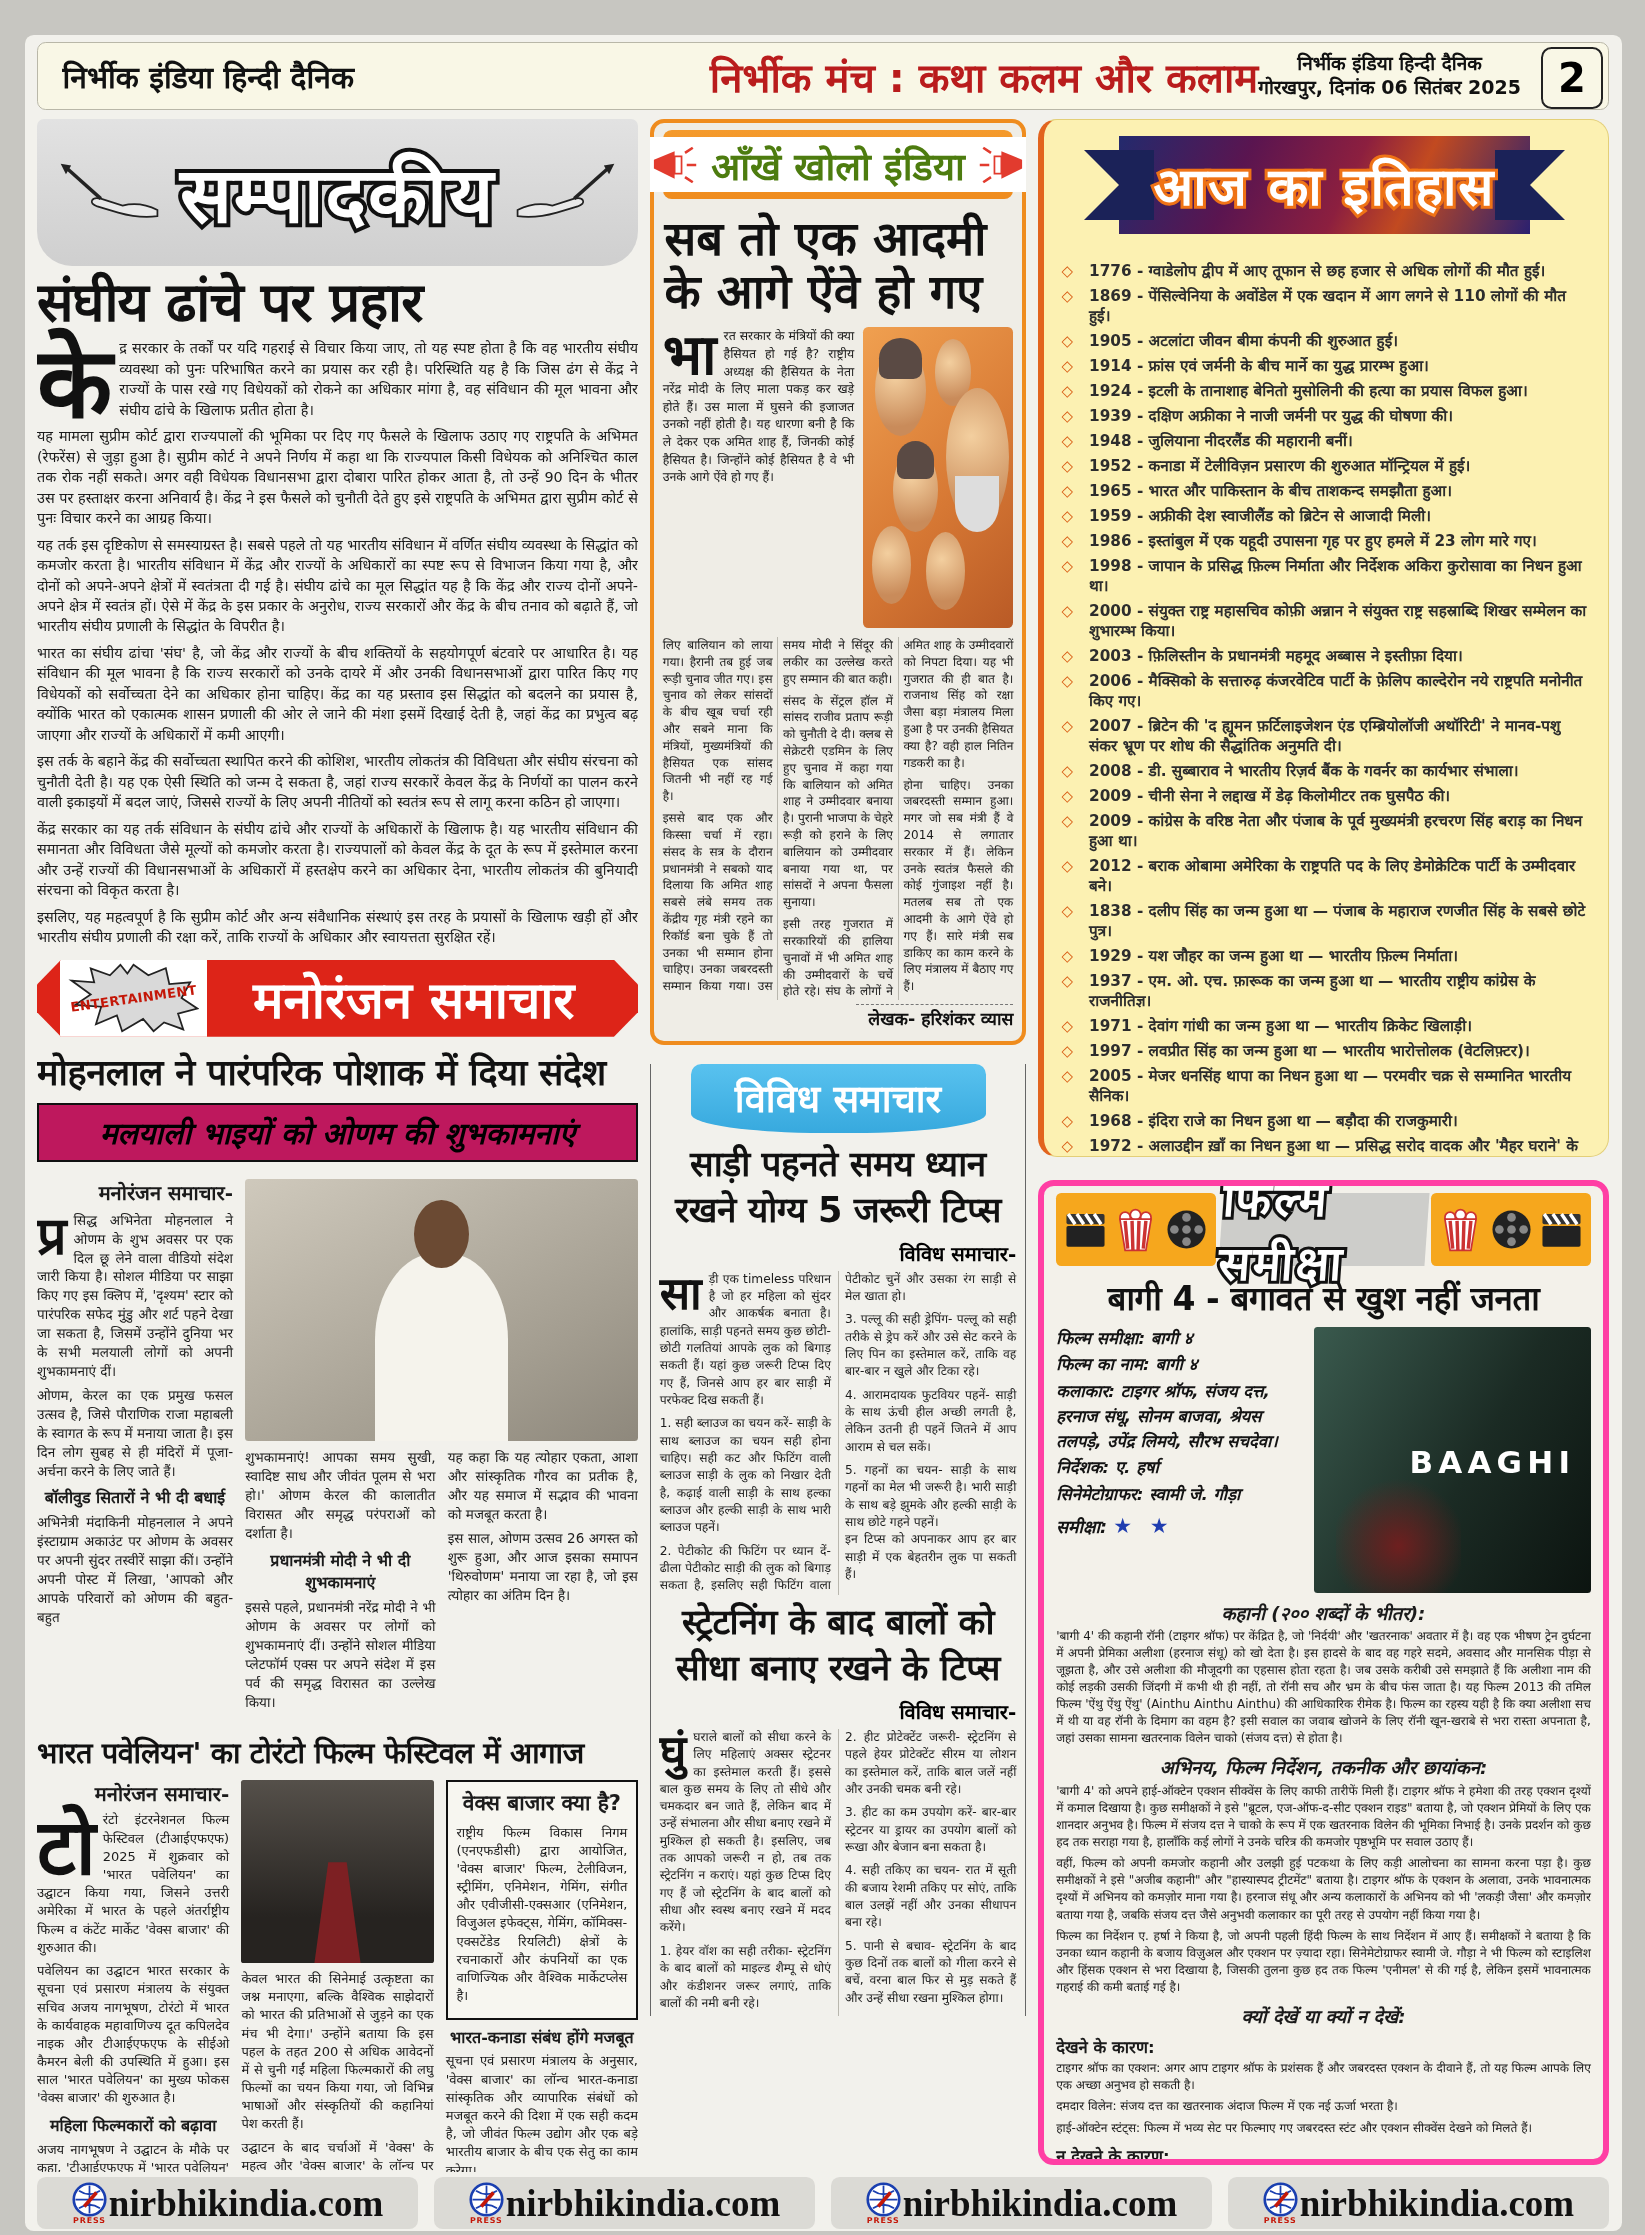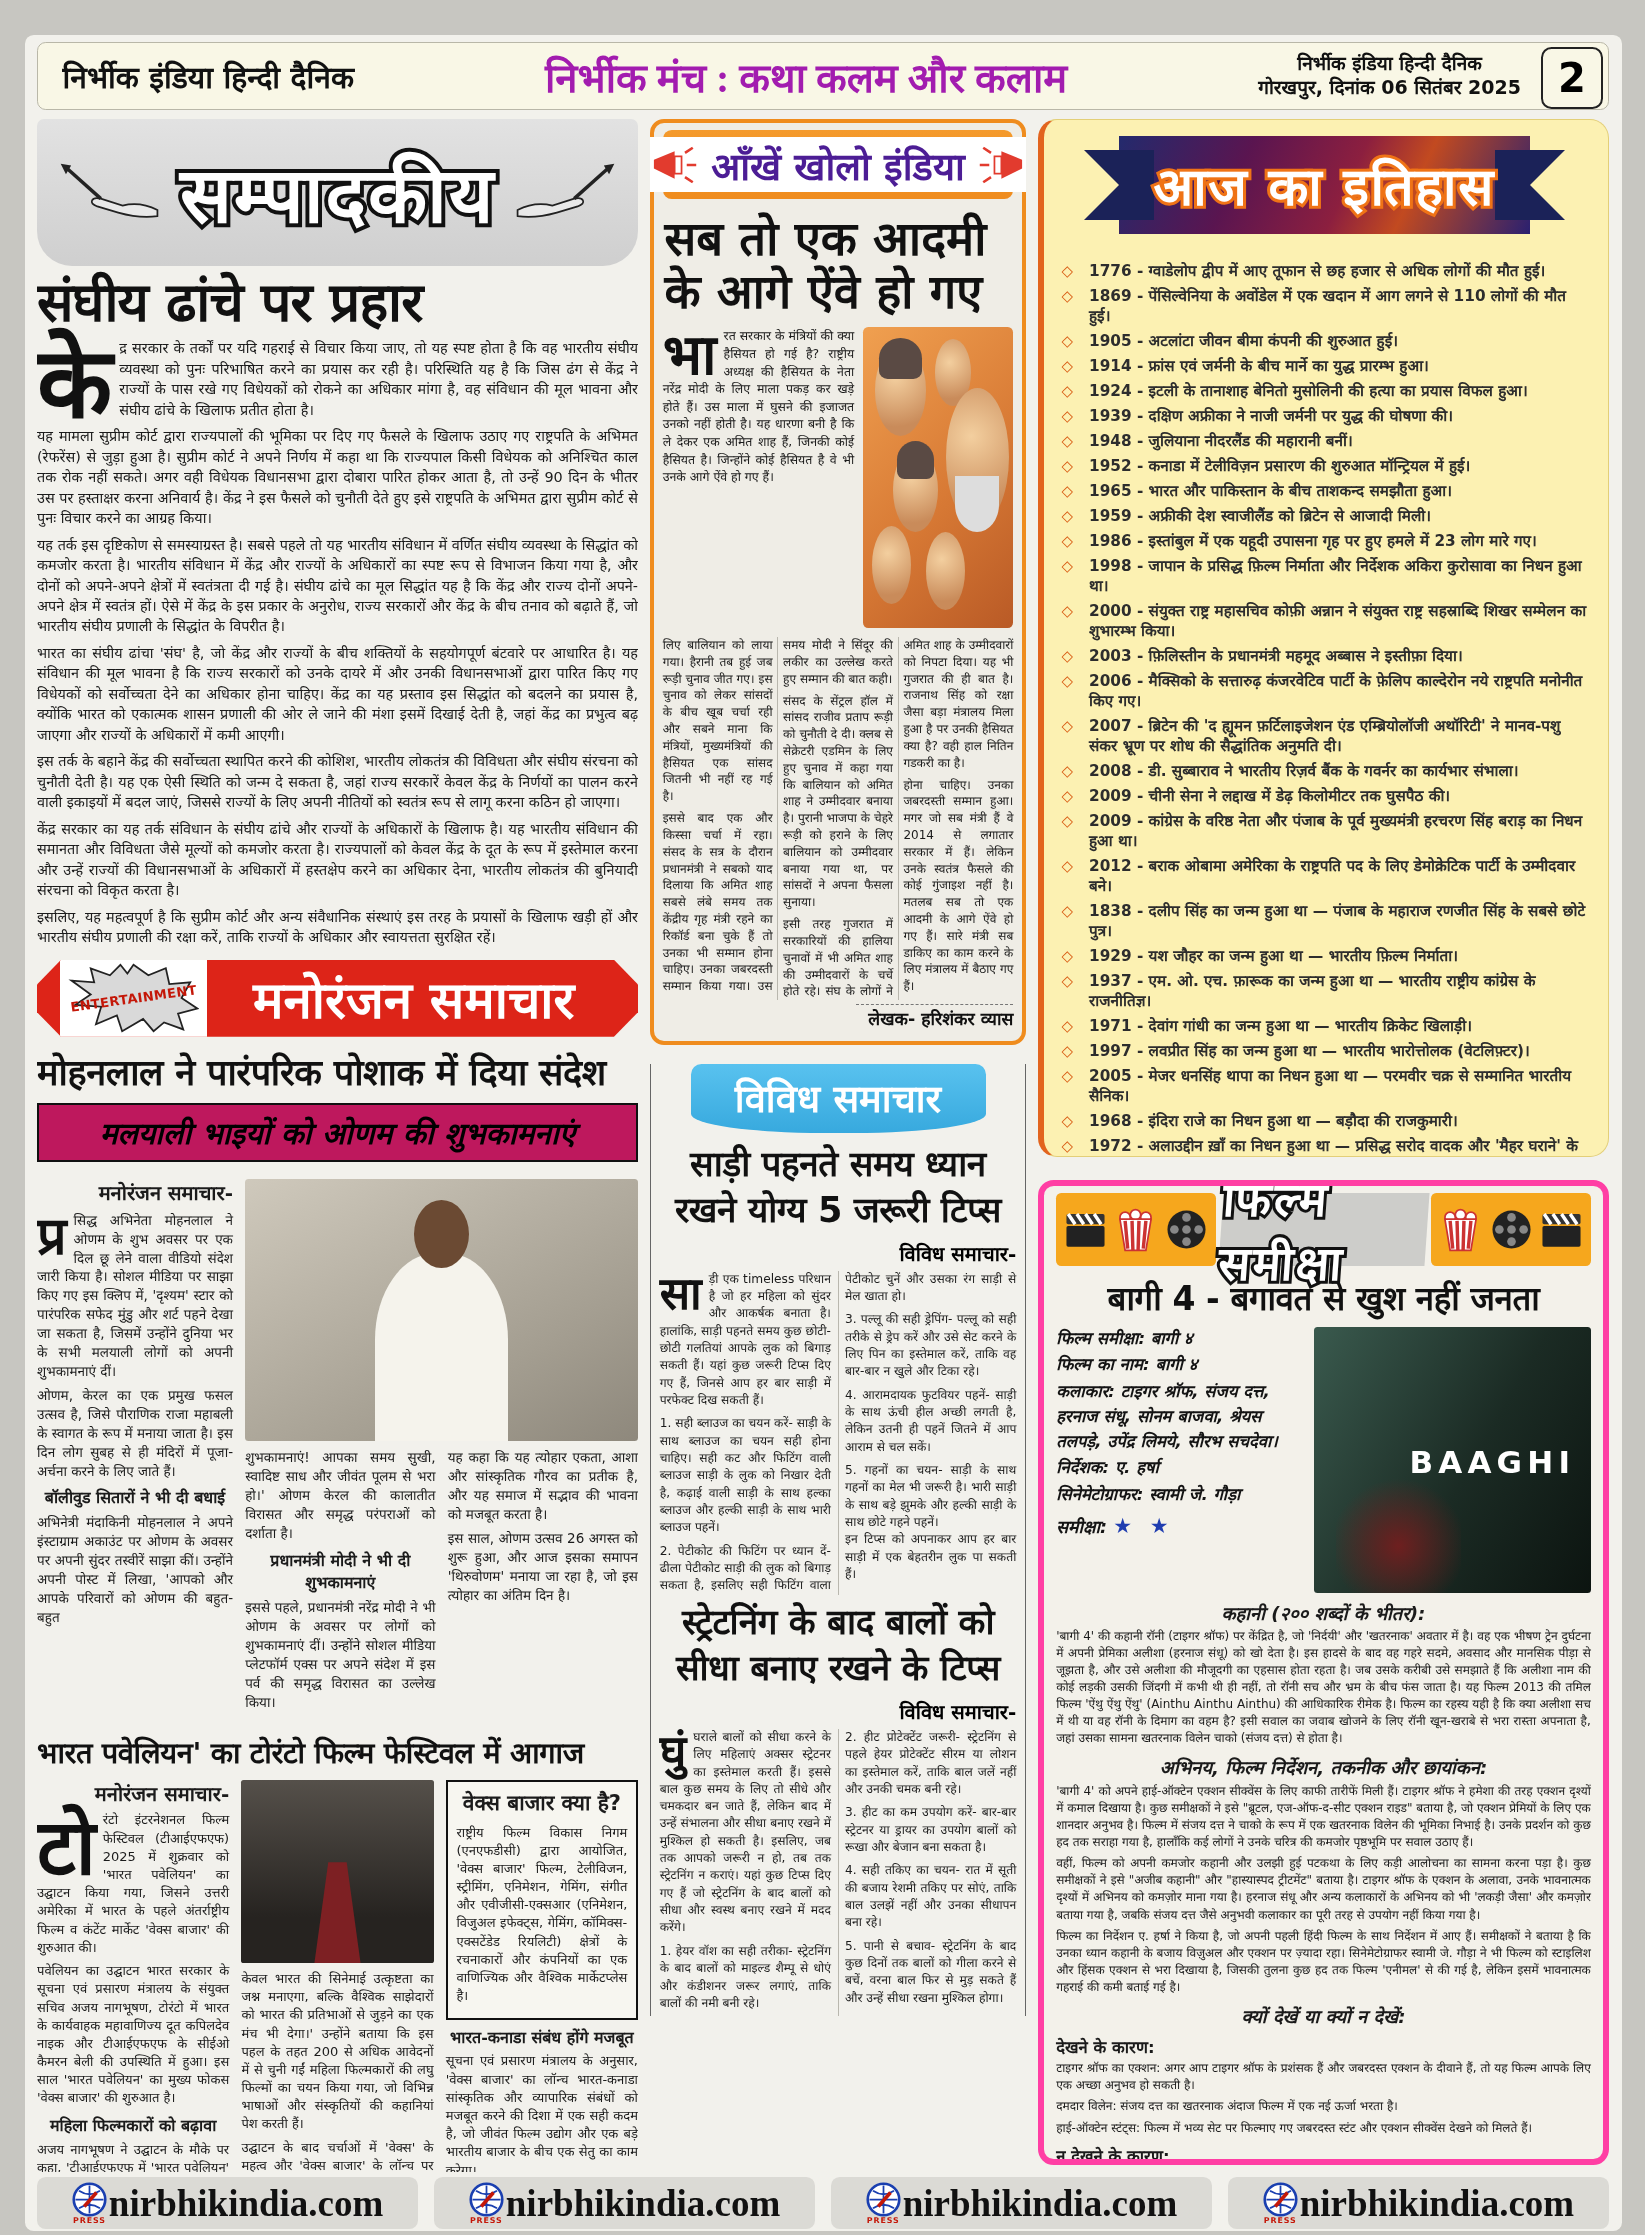--- a/index.html
+++ b/index.html
@@ -2,21 +2,21 @@
 <html lang="hi" style="font-size:14px"><head>
 <meta charset="utf-8">
 <style>
   html,body{margin:0;padding:0;background:#c7c6c1;font-family:"DejaVu Sans",sans-serif;}
   .page{position:relative;width:1646px;height:2236px;background:#c7c6c1;overflow:hidden;}
   .paper{position:absolute;left:24.5px;top:35px;right:24.5px;bottom:5.2px;background:#f2f1ec;border-radius:8.7px;}
 
   
   .masthead{position:absolute;left:37px;top:42px;width:1570px;height:66px;background:#f9f7e6;border:0.9px solid #b9b7a8;border-radius:8.7px;display:flex;align-items:center;}
   .m-left{font-size:30px;font-weight:800;color:#111;margin-left:24.5px;white-space:nowrap;}
-  .m-center{flex:1;text-align:center;font-size:40px;font-weight:800;color:#a21caf;white-space:nowrap;font-family:Liberation Serif, serif;}
+  .m-center{flex:1;text-align:right;font-size:40px;font-weight:800;color:#b91c1c;white-space:nowrap;}
   .m-right{text-align:center;font-weight:800;color:#111;margin-right:87px;line-height:1.25;}
   .m-right div{font-size:19px;}
   .m-page{position:absolute;right:5.2px;top:3.5px;width:58px;height:58px;border:2.6px solid #222;border-radius:10.5px;display:flex;align-items:center;justify-content:center;font-size:40px;font-weight:700;background:#f9f7e6;}
 
   
   .col-left{position:absolute;left:37px;top:119px;width:601px;height:2053px;overflow:hidden;}
   .col-mid{position:absolute;left:650px;top:119px;width:376px;height:2053px;overflow:hidden;}
   .col-right{position:absolute;left:1038px;top:119px;width:571px;height:2053px;overflow:hidden;}
 
   
@@ -57,21 +57,21 @@
   .pav-grid{display:grid;grid-template-columns:1fr 1fr 1fr;gap:12.2px;font-size:13px;line-height:1.4;color:#1b1b1b;text-align:justify;}
   .pav-grid p{margin:0 0 5.2px;}
   .tiff-photo{height:183px;position:relative;overflow:hidden;border-radius:2.6px;background:linear-gradient(#55504a,#262320 75%);margin-bottom:7px;}
   .tiff-photo:after{content:"";position:absolute;left:38%;bottom:0;width:24%;height:55%;background:#7d2023;clip-path:polygon(30% 0,70% 0,100% 100%,0 100%);}
   .wex-box{border:2.6px solid #111;background:#f7f6f0;padding:7px 8.7px;margin-bottom:7px;}
   .wex-title{font-size:21px;font-weight:800;text-align:center;margin-bottom:5.2px;}
 
   
   .eyes-box{border:4.4px solid #ef8c1e;border-radius:14px;background:#efede6;padding:7px 8.7px 10.5px;}
   .eyes-header{background:linear-gradient(#f49a2c,#ef8c1e);border-radius:8.7px;padding:7px 5.2px;display:flex;align-items:center;justify-content:center;gap:10.5px;}
-  .eyes-header-inner{background:#fff;border-radius:7px;padding:1.7px 15.7px;font-size:38px;font-weight:800;color:#4c1d95;display:flex;align-items:center;gap:10.5px;white-space:nowrap;}
+  .eyes-header-inner{background:#fff;border-radius:7px;padding:1.7px 15.7px;font-size:38px;font-weight:800;color:#4d7c0f;display:flex;align-items:center;gap:10.5px;white-space:nowrap;}
   .mega-ic{width:51px;height:38px;}
   .mega-ic.fr{transform:scaleX(-1);}
   .eyes-headline{margin:12.2px 1.7px 8.7px;font-size:47px;font-weight:800;line-height:1.14;color:#111;}
   .eyes-lead-row{display:flex;gap:8.7px;}
   .eyes-lead{width:56%;font-size:12.4px;line-height:1.42;text-align:justify;color:#1b1b1b;}
   .collage{width:44%;height:301px;border-radius:5.2px;position:relative;overflow:hidden;background:linear-gradient(135deg,#f0a050,#d87a35 55%,#b95a26);}
   .face{position:absolute;border-radius:50%;background:radial-gradient(circle at 40% 35%,#f3cf9f,#c98b5a 75%);}
   .face.hair:before{content:"";position:absolute;left:8%;top:-8%;width:84%;height:45%;background:#5a4a44;border-radius:50% 50% 20% 20%;}
   .face.beard:after{content:"";position:absolute;left:15%;bottom:-4%;width:70%;height:40%;background:#ddd;border-radius:0 0 50% 50%;}
   .eyes-cols{margin-top:8.7px;column-count:3;column-gap:10.5px;column-rule:0.9px solid #b9b7ae;font-size:12px;line-height:1.4;text-align:justify;color:#1b1b1b;}

